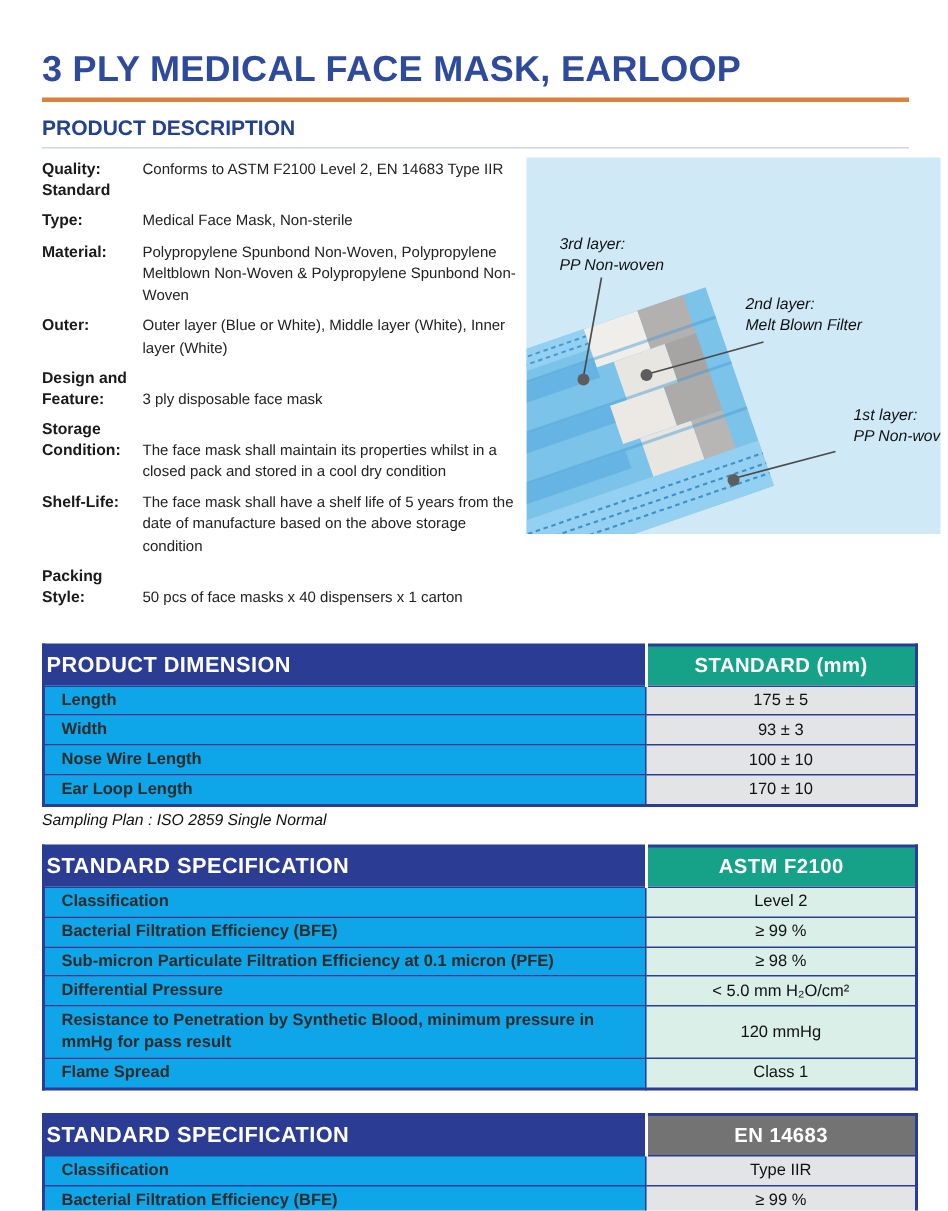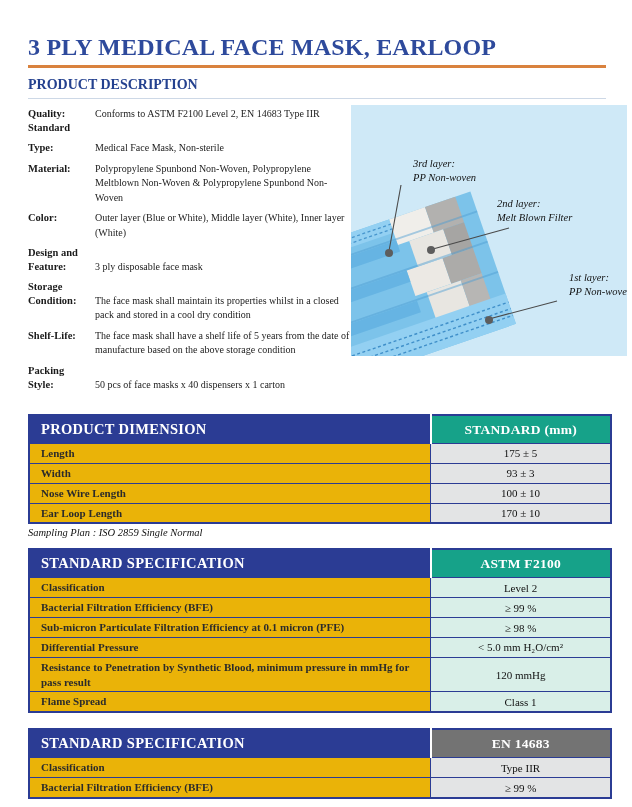--- a/index.html
+++ b/index.html
@@ -2,21 +2,21 @@
 <html><head>
 <meta charset="utf-8">
 <style>
   * { margin:0; padding:0; box-sizing:border-box; }
   html,body { background:#ffffff; }
   body {
     width:632px; height:807px; overflow:hidden;
     font-family:"Liberation Sans", sans-serif;
     color:#1a1a1a;
   }
-  .page { width:632px; height:807px; padding:34px 20px 0 28px; position:relative;font-family:Liberation Serif, serif; }
+  .page { width:632px; height:807px; padding:34px 20px 0 28px; position:relative; }
 
   
   .main-title {
     font-size:24px; font-weight:bold; color:#2e4a9c; letter-spacing:.2px;
     line-height:1.1;
   }
   .orange-rule { height:3px; background:#d9823e; margin-top:5px; width:578px; }
 
   .section-heading {
     margin-top:9px; font-size:14px; font-weight:bold; color:#24418f;
@@ -36,43 +36,43 @@
   
   .mask-box {
     width:276px; height:251px; flex:none; margin-left:auto;
     background:#cfe9f7; position:relative; overflow:hidden;
   }
   .mask-box svg { position:absolute; left:0; top:0; }
   .layer-label {
     position:absolute; font-size:10.5px; font-style:italic; color:#111;
     line-height:1.3; white-space:nowrap; z-index:2;
   }
-  .lbl-3 { left:22px; top:52px;margin-left:40px; }
+  .lbl-3 { left:22px; top:52px; }
   .lbl-2 { left:146px; top:92px; }
   .lbl-1 { left:178px; top:166px;margin-left:40px; }
 
   
   .spec-table {
     width:584px; border-collapse:collapse; table-layout:fixed;
     border:2px solid #2b3c94;
   }
   .spec-table th, .spec-table td { border:1px solid #2b3c94; }
   th.hdr-left {
     background:#2b3c94; color:#fff; text-align:left; font-size:14.5px;
-    font-weight:bold; padding:5px 6px 5px 11px; width:69%;
+    font-weight:bold; padding:5px 6px 5px 1px; width:69%;
     letter-spacing:.3px;
   }
   th.hdr-right {
     color:#fff; font-size:13.5px; font-weight:bold; text-align:center;
     border-left:2px solid #ffffff; padding:5px 16px; letter-spacing:.3px;
   }
   .hdr-green { background:#16a289; }
   .hdr-gray  { background:#737373; }
   td.c-label {
-    background:#eab308; font-weight:bold; font-size:11px; color:#2b2b2b;
+    background:#0ea5e9; font-weight:bold; font-size:11px; color:#2b2b2b;
     padding:2px 8px 2px 11px; line-height:1.35;
   }
   td.c-value { text-align:center; font-size:11px; color:#111; padding:2px 4px; }
   .v-gray { background:#e3e4e5;margin-left:35px; }
   .v-mint { background:#d9efe8; }
 
   .table-note {
     font-size:10.5px; font-style:italic; color:#111;
     margin:3px 0 10px 0;
   }
@@ -104,21 +104,21 @@
         <div class="desc-label">Type:</div>
         <div class="desc-value">Medical Face Mask, Non-sterile</div>
       </div>
 
       <div class="desc-row">
         <div class="desc-label">Material:</div>
         <div class="desc-value">Polypropylene Spunbond Non-Woven, Polypropylene Meltblown Non-Woven &amp; Polypropylene Spunbond Non-Woven</div>
       </div>
 
       <div class="desc-row">
-        <div class="desc-label">Color:</div>
+        <div class="desc-label">Outer:</div>
         <div class="desc-value">Outer layer (Blue or White), Middle layer (White), Inner layer (White)</div>
       </div>
 
       <div class="desc-row">
         <div class="desc-pre">Design and</div>
         <div class="desc-label">Feature:</div>
         <div class="desc-value">3 ply disposable face mask</div>
       </div>
 
       <div class="desc-row">

